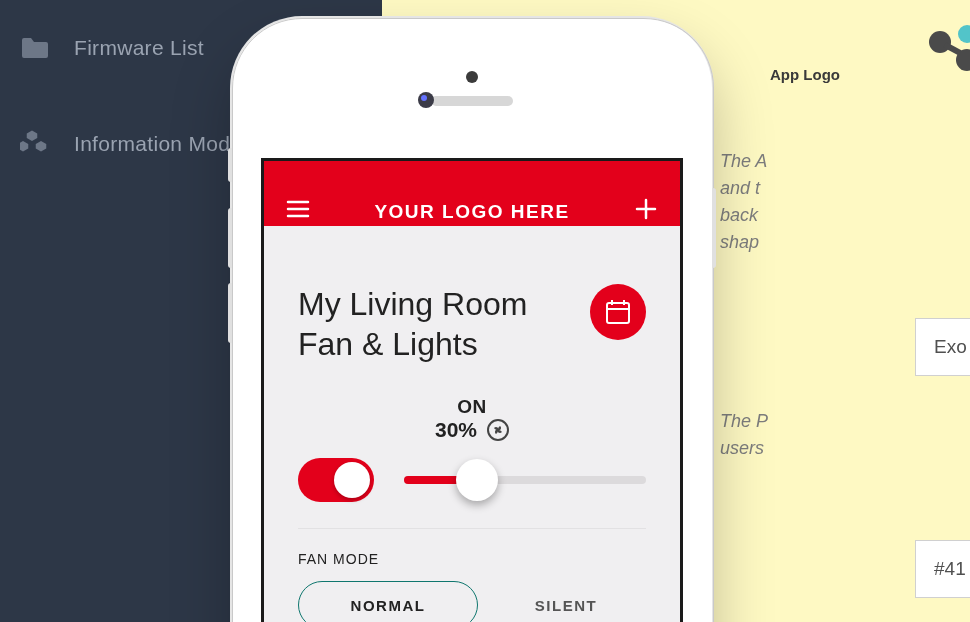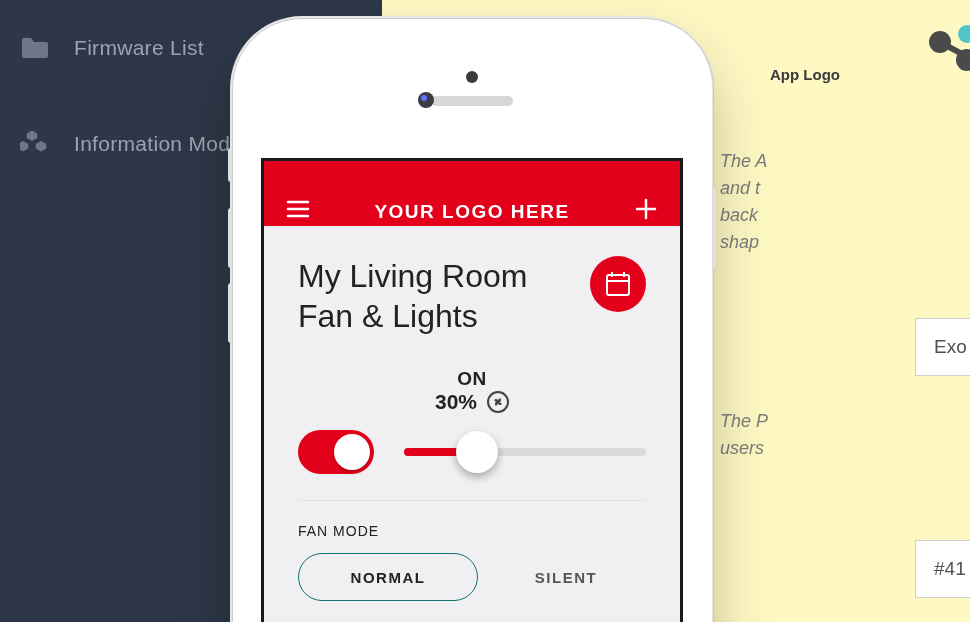--- a/index.html
+++ b/index.html
@@ -49,21 +49,21 @@
 .cam::after{content:"";position:absolute;left:3px;top:3px;width:6px;height:6px;background:#6472ff;border-radius:50%;}
 
 .screen { position:absolute; left:29px; top:140px; right:29px; bottom:0; background:#f0eff1; border:3px solid #1a1a1a; border-bottom:none; overflow:hidden; }
 
 
 .app-bar { height:65px; background:#e3001b; display:flex; align-items:flex-end; justify-content:space-between; padding:3px 20px; }
 .app-bar .burger, .app-bar .add { width:28px; height:28px; display:flex; align-items:center; justify-content:center; }
 .app-bar .title { color:#fff; font-size:19px; font-weight:800; letter-spacing:1.5px; }
 .app-bar svg line { stroke:#fff; stroke-width:2.5; stroke-linecap:round; }
 
-.device-head { display:flex; align-items:flex-start; justify-content:space-between; padding:30px 34px 18px 34px; }
+.device-head { display:flex; align-items:flex-start; justify-content:space-between; padding:30px 34px 18px 34px;margin-top:28px; }
 .device-name { font-size:32px; color:#222; line-height:1.25; font-family:"Trebuchet MS","Segoe UI",sans-serif; }
 .cal-btn { width:56px; height:56px; border-radius:50%; background:#e3001b; display:flex; align-items:center; justify-content:center; flex:0 0 auto; }
 .cal-btn svg * { stroke:#fff; stroke-width:2; fill:none; }
 
 .state-row { display:flex; align-items:center; justify-content:space-between; padding:14px 34px 6px 34px;flex-direction:column; }
 .state-on { font-size:19px; font-weight:800; color:#222; letter-spacing:.5px; }
 .state-pct { font-size:21px; font-weight:700; color:#222; display:flex; align-items:center; }
 .fan-ico { width:22px; height:22px; margin-left:10px; }
 .fan-ico circle { fill:none; stroke:#444; stroke-width:2; }
 .fan-ico path { fill:#444; }

